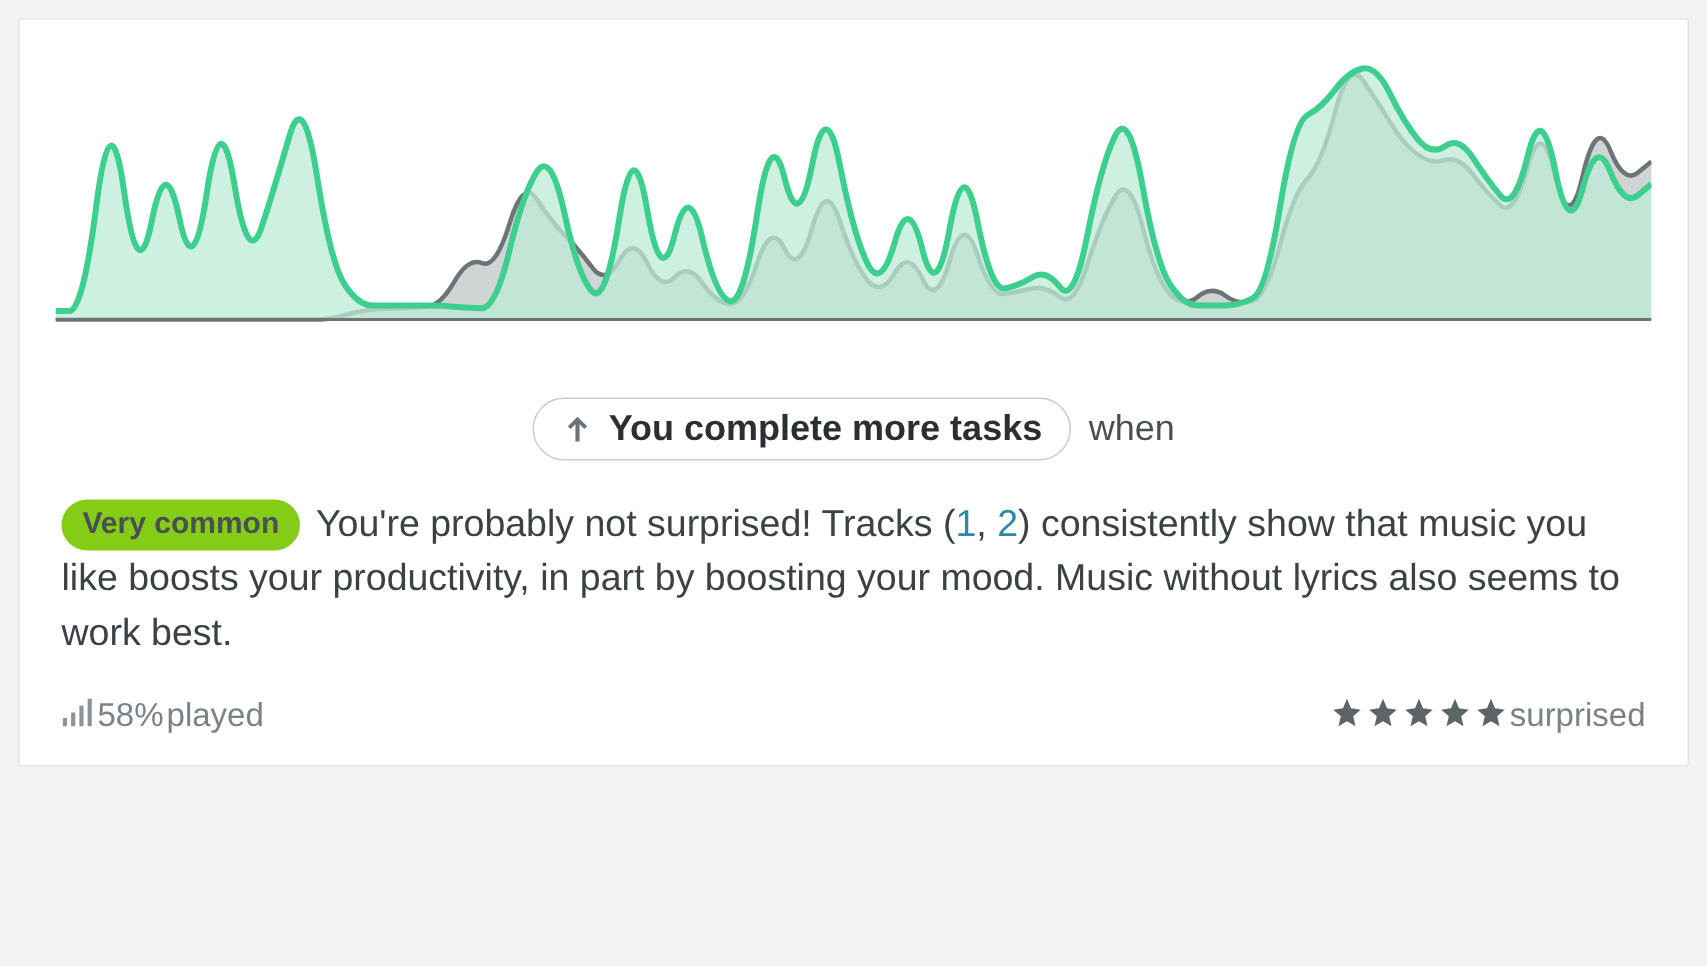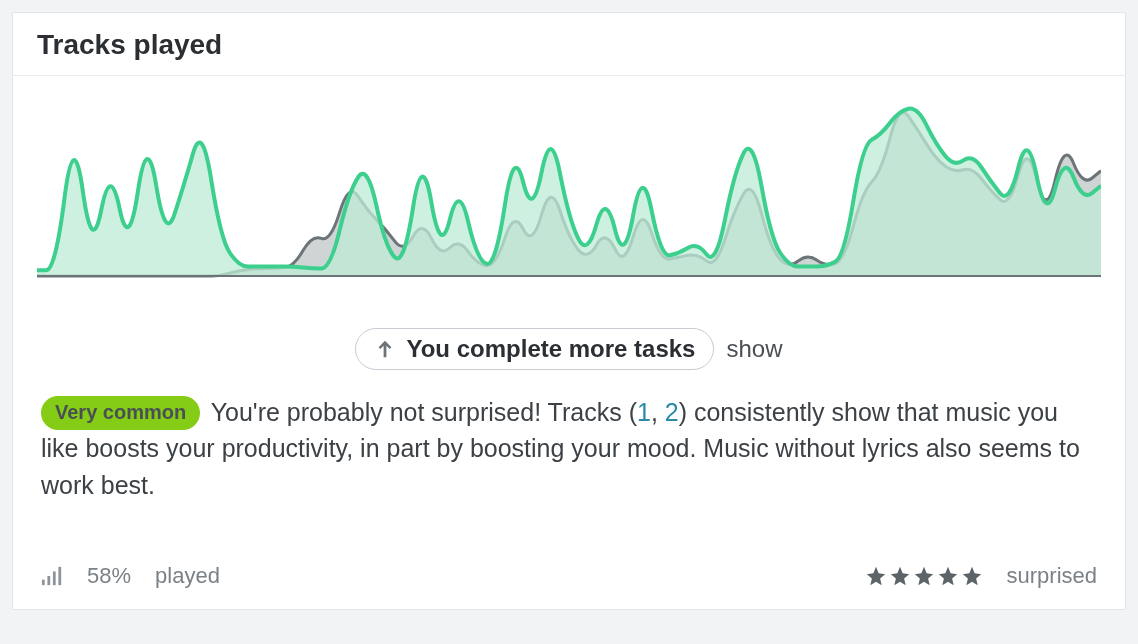--- a/index.html
+++ b/index.html
@@ -83,55 +83,50 @@
   .footer {
     display: flex;
     justify-content: space-between;
     align-items: center;
     padding: 14px 28px 20px 28px;
     font-size: 22px;
     color: #7a8187;
   }
   .footer .fgroup {
     display: inline-flex;
-    align-items: center;
-    gap: 24px;
-    margin-top: 36px;
+    gap: 2px;
   }
   .ficon { width: 22px; height: 22px; color: #8c9399; }
   .stars { display: inline-flex; gap: 2px; }
   .star { width: 22px; height: 22px; color: #5d6468; }
 </style>
 </head>
 <body>
 
 <div class="card">
 
-  <div class="card-header">
-    <h2 class="card-title">Tracks played</h2>
-  </div>
 
   <div class="chart-wrap">
     <svg id="chart-svg" viewBox="0 0 1064 220" preserveAspectRatio="none">
         <path d="M0,200 Q0,200 9.172413793103448,200 Q18.344827586206897,200 27.517241379310345,200 Q36.689655172413794,200 45.86206896551724,200 Q55.03448275862069,200 64.20689655172414,200 Q73.37931034482759,200 82.55172413793105,200 Q91.72413793103449,200 100.89655172413794,200 Q110.06896551724138,200 119.24137931034483,200 Q128.41379310344828,200 137.58620689655174,200 Q146.75862068965517,200 155.9310344827586,200 Q165.10344827586206,200 174.27586206896552,200 Q183.44827586206898,200 192.6206896551724,197.18 Q201.79310344827584,194.36 210.9655172413793,193.42000000000002 Q220.13793103448276,192.48 229.31034482758622,192.48 Q238.48275862068965,192.48 247.6551724137931,191.54 Q256.82758620689657,190.6 266,174.62 Q275.1724137931035,158.64 284.3448275862069,162.39999999999998 Q293.51724137931035,166.16 302.6896551724138,136.07999999999998 Q311.8620689655172,106 321.0344827586207,120.1 Q330.2068965517241,134.2 339.37931034482756,143.6 Q348.55172413793105,153 357.72413793103453,165.22 Q366.89655172413796,177.44 376.0689655172414,160.51999999999998 Q385.2413793103448,143.6 394.41379310344826,162.39999999999998 Q403.5862068965517,181.2 412.7586206896552,171.8 Q421.93103448275866,162.4 431.1034482758621,175.56 Q440.2758620689655,188.72 449.44827586206895,189.66 Q458.6206896551724,190.6 467.7931034482758,162.39999999999998 Q476.9655172413793,134.2 486.1379310344828,153 Q495.3103448275862,171.8 504.48275862068965,138.9 Q513.6551724137931,106 522.8275862068965,134.2 Q532,162.4 541.1724137931035,173.68 Q550.344827586207,184.96 559.5172413793103,168.98000000000002 Q568.6896551724137,153 577.8620689655172,172.74 Q587.0344827586207,192.48 596.2068965517242,160.51999999999998 Q605.3793103448276,128.56 614.5517241379309,156.76 Q623.7241379310344,184.96 632.8965517241379,183.07999999999998 Q642.0689655172414,181.2 651.2413793103449,179.32 Q660.4137931034483,177.44 669.5862068965517,184.95999999999998 Q678.7586206896552,192.48 687.9310344827586,163.33999999999997 Q697.1034482758621,134.2 706.2758620689656,118.22 Q715.448275862069,102.24 724.6206896551724,137.96 Q733.7931034482759,173.68 742.9655172413793,183.07999999999998 Q752.1379310344827,192.48 761.3103448275862,184.95999999999998 Q770.4827586206897,177.44 779.6551724137931,184.01999999999998 Q788.8275862068966,190.6 798,187.78 Q807.1724137931034,184.96 816.3448275862069,150.18 Q825.5172413793103,115.39999999999999 834.6896551724138,106 Q843.8620689655173,96.6 853.0344827586207,61.81999999999999 Q862.2068965517241,27.039999999999992 871.3793103448276,40.19999999999999 Q880.551724137931,53.359999999999985 889.7241379310344,68.39999999999999 Q898.8965517241379,83.44 908.0689655172414,90.02 Q917.2413793103448,96.6 926.4137931034483,93.78 Q935.5862068965517,90.96000000000001 944.7586206896551,103.18 Q953.9310344827586,115.39999999999999 963.1034482758621,123.85999999999999 Q972.2758620689656,132.32 981.4482758620691,98.48 Q990.6206896551724,64.64000000000001 999.7931034482758,104.12 Q1008.9655172413793,143.6 1018.1379310344828,104.12 Q1027.3103448275863,64.64000000000001 1036.4827586206898,87.20000000000002 Q1045.655172413793,109.76 1054.8275862068965,102.24 L1064,94.71999999999998 L1064,200 L0,200 Z" fill="#c7ccce" fill-opacity="0.85"></path>
         <path d="M0,200 Q0,200 9.172413793103448,200 Q18.344827586206897,200 27.517241379310345,200 Q36.689655172413794,200 45.86206896551724,200 Q55.03448275862069,200 64.20689655172414,200 Q73.37931034482759,200 82.55172413793105,200 Q91.72413793103449,200 100.89655172413794,200 Q110.06896551724138,200 119.24137931034483,200 Q128.41379310344828,200 137.58620689655174,200 Q146.75862068965517,200 155.9310344827586,200 Q165.10344827586206,200 174.27586206896552,200 Q183.44827586206898,200 192.6206896551724,197.18 Q201.79310344827584,194.36 210.9655172413793,193.42000000000002 Q220.13793103448276,192.48 229.31034482758622,192.48 Q238.48275862068965,192.48 247.6551724137931,191.54 Q256.82758620689657,190.6 266,174.62 Q275.1724137931035,158.64 284.3448275862069,162.39999999999998 Q293.51724137931035,166.16 302.6896551724138,136.07999999999998 Q311.8620689655172,106 321.0344827586207,120.1 Q330.2068965517241,134.2 339.37931034482756,143.6 Q348.55172413793105,153 357.72413793103453,165.22 Q366.89655172413796,177.44 376.0689655172414,160.51999999999998 Q385.2413793103448,143.6 394.41379310344826,162.39999999999998 Q403.5862068965517,181.2 412.7586206896552,171.8 Q421.93103448275866,162.4 431.1034482758621,175.56 Q440.2758620689655,188.72 449.44827586206895,189.66 Q458.6206896551724,190.6 467.7931034482758,162.39999999999998 Q476.9655172413793,134.2 486.1379310344828,153 Q495.3103448275862,171.8 504.48275862068965,138.9 Q513.6551724137931,106 522.8275862068965,134.2 Q532,162.4 541.1724137931035,173.68 Q550.344827586207,184.96 559.5172413793103,168.98000000000002 Q568.6896551724137,153 577.8620689655172,172.74 Q587.0344827586207,192.48 596.2068965517242,160.51999999999998 Q605.3793103448276,128.56 614.5517241379309,156.76 Q623.7241379310344,184.96 632.8965517241379,183.07999999999998 Q642.0689655172414,181.2 651.2413793103449,179.32 Q660.4137931034483,177.44 669.5862068965517,184.95999999999998 Q678.7586206896552,192.48 687.9310344827586,163.33999999999997 Q697.1034482758621,134.2 706.2758620689656,118.22 Q715.448275862069,102.24 724.6206896551724,137.96 Q733.7931034482759,173.68 742.9655172413793,183.07999999999998 Q752.1379310344827,192.48 761.3103448275862,184.95999999999998 Q770.4827586206897,177.44 779.6551724137931,184.01999999999998 Q788.8275862068966,190.6 798,187.78 Q807.1724137931034,184.96 816.3448275862069,150.18 Q825.5172413793103,115.39999999999999 834.6896551724138,106 Q843.8620689655173,96.6 853.0344827586207,61.81999999999999 Q862.2068965517241,27.039999999999992 871.3793103448276,40.19999999999999 Q880.551724137931,53.359999999999985 889.7241379310344,68.39999999999999 Q898.8965517241379,83.44 908.0689655172414,90.02 Q917.2413793103448,96.6 926.4137931034483,93.78 Q935.5862068965517,90.96000000000001 944.7586206896551,103.18 Q953.9310344827586,115.39999999999999 963.1034482758621,123.85999999999999 Q972.2758620689656,132.32 981.4482758620691,98.48 Q990.6206896551724,64.64000000000001 999.7931034482758,104.12 Q1008.9655172413793,143.6 1018.1379310344828,104.12 Q1027.3103448275863,64.64000000000001 1036.4827586206898,87.20000000000002 Q1045.655172413793,109.76 1054.8275862068965,102.24 L1064,94.71999999999998" fill="none" stroke="#6d7478" stroke-width="3" stroke-linejoin="round"></path>
         <path d="M0,194.36 Q0,194.36 9.172413793103448,194.36 Q18.344827586206897,194.36 27.517241379310345,121.98 Q36.689655172413794,49.599999999999994 45.86206896551724,115.39999999999999 Q55.03448275862069,181.2 64.20689655172414,134.2 Q73.37931034482759,87.2 82.55172413793105,132.32 Q91.72413793103449,177.44 100.89655172413794,115.39999999999999 Q110.06896551724138,53.359999999999985 119.24137931034483,109.75999999999999 Q128.41379310344828,166.16 137.58620689655174,137.96 Q146.75862068965517,109.76 155.9310344827586,77.80000000000001 Q165.10344827586206,45.84 174.27586206896552,104.12 Q183.44827586206898,162.4 192.6206896551724,176.5 Q201.79310344827584,190.6 210.9655172413793,190.6 Q220.13793103448276,190.6 229.31034482758622,190.6 Q238.48275862068965,190.6 247.6551724137931,190.6 Q256.82758620689657,190.6 266,191.54 Q275.1724137931035,192.48 284.3448275862069,192.48 Q293.51724137931035,192.48 302.6896551724138,153.94 Q311.8620689655172,115.39999999999999 321.0344827586207,101.3 Q330.2068965517241,87.2 339.37931034482756,129.5 Q348.55172413793105,171.8 357.72413793103453,181.2 Q366.89655172413796,190.6 376.0689655172414,131.38 Q385.2413793103448,72.16 394.41379310344826,126.67999999999999 Q403.5862068965517,181.2 412.7586206896552,143.6 Q421.93103448275866,106 431.1034482758621,145.48000000000002 Q440.2758620689655,184.96 449.44827586206895,187.78 Q458.6206896551724,190.6 467.7931034482758,129.5 Q476.9655172413793,68.4 486.1379310344828,106 Q495.3103448275862,143.6 504.48275862068965,96.6 Q513.6551724137931,49.599999999999994 522.8275862068965,96.6 Q532,143.6 541.1724137931035,162.39999999999998 Q550.344827586207,181.2 559.5172413793103,148.29999999999998 Q568.6896551724137,115.39999999999999 577.8620689655172,153 Q587.0344827586207,190.6 596.2068965517242,138.9 Q605.3793103448276,87.2 614.5517241379309,134.2 Q623.7241379310344,181.2 632.8965517241379,179.32 Q642.0689655172414,177.44 651.2413793103449,171.8 Q660.4137931034483,166.16 669.5862068965517,178.38 Q678.7586206896552,190.6 687.9310344827586,143.6 Q697.1034482758621,96.6 706.2758620689656,77.8 Q715.448275862069,59 724.6206896551724,110.7 Q733.7931034482759,162.4 742.9655172413793,176.5 Q752.1379310344827,190.6 761.3103448275862,190.6 Q770.4827586206897,190.6 779.6551724137931,190.6 Q788.8275862068966,190.6 798,185.89999999999998 Q807.1724137931034,181.2 816.3448275862069,124.8 Q825.5172413793103,68.4 834.6896551724138,63.7 Q843.8620689655173,59 853.0344827586207,46.78 Q862.2068965517241,34.56 871.3793103448276,32.67999999999999 Q880.551724137931,30.799999999999983 889.7241379310344,49.599999999999994 Q898.8965517241379,68.4 908.0689655172414,79.68 Q917.2413793103448,90.96000000000001 926.4137931034483,84.38 Q935.5862068965517,77.8 944.7586206896551,91.9 Q953.9310344827586,106 963.1034482758621,117.28 Q972.2758620689656,128.56 981.4482758620691,90.96 Q990.6206896551724,53.359999999999985 999.7931034482758,100.35999999999999 Q1008.9655172413793,147.35999999999999 1018.1379310344828,112.57999999999998 Q1027.3103448275863,77.8 1036.4827586206898,101.3 Q1045.655172413793,124.8 1054.8275862068965,117.28 L1064,109.76 L1064,200 L0,200 Z" fill="#bdebd6" fill-opacity="0.75"></path>
         <path d="M0,194.36 Q0,194.36 9.172413793103448,194.36 Q18.344827586206897,194.36 27.517241379310345,121.98 Q36.689655172413794,49.599999999999994 45.86206896551724,115.39999999999999 Q55.03448275862069,181.2 64.20689655172414,134.2 Q73.37931034482759,87.2 82.55172413793105,132.32 Q91.72413793103449,177.44 100.89655172413794,115.39999999999999 Q110.06896551724138,53.359999999999985 119.24137931034483,109.75999999999999 Q128.41379310344828,166.16 137.58620689655174,137.96 Q146.75862068965517,109.76 155.9310344827586,77.80000000000001 Q165.10344827586206,45.84 174.27586206896552,104.12 Q183.44827586206898,162.4 192.6206896551724,176.5 Q201.79310344827584,190.6 210.9655172413793,190.6 Q220.13793103448276,190.6 229.31034482758622,190.6 Q238.48275862068965,190.6 247.6551724137931,190.6 Q256.82758620689657,190.6 266,191.54 Q275.1724137931035,192.48 284.3448275862069,192.48 Q293.51724137931035,192.48 302.6896551724138,153.94 Q311.8620689655172,115.39999999999999 321.0344827586207,101.3 Q330.2068965517241,87.2 339.37931034482756,129.5 Q348.55172413793105,171.8 357.72413793103453,181.2 Q366.89655172413796,190.6 376.0689655172414,131.38 Q385.2413793103448,72.16 394.41379310344826,126.67999999999999 Q403.5862068965517,181.2 412.7586206896552,143.6 Q421.93103448275866,106 431.1034482758621,145.48000000000002 Q440.2758620689655,184.96 449.44827586206895,187.78 Q458.6206896551724,190.6 467.7931034482758,129.5 Q476.9655172413793,68.4 486.1379310344828,106 Q495.3103448275862,143.6 504.48275862068965,96.6 Q513.6551724137931,49.599999999999994 522.8275862068965,96.6 Q532,143.6 541.1724137931035,162.39999999999998 Q550.344827586207,181.2 559.5172413793103,148.29999999999998 Q568.6896551724137,115.39999999999999 577.8620689655172,153 Q587.0344827586207,190.6 596.2068965517242,138.9 Q605.3793103448276,87.2 614.5517241379309,134.2 Q623.7241379310344,181.2 632.8965517241379,179.32 Q642.0689655172414,177.44 651.2413793103449,171.8 Q660.4137931034483,166.16 669.5862068965517,178.38 Q678.7586206896552,190.6 687.9310344827586,143.6 Q697.1034482758621,96.6 706.2758620689656,77.8 Q715.448275862069,59 724.6206896551724,110.7 Q733.7931034482759,162.4 742.9655172413793,176.5 Q752.1379310344827,190.6 761.3103448275862,190.6 Q770.4827586206897,190.6 779.6551724137931,190.6 Q788.8275862068966,190.6 798,185.89999999999998 Q807.1724137931034,181.2 816.3448275862069,124.8 Q825.5172413793103,68.4 834.6896551724138,63.7 Q843.8620689655173,59 853.0344827586207,46.78 Q862.2068965517241,34.56 871.3793103448276,32.67999999999999 Q880.551724137931,30.799999999999983 889.7241379310344,49.599999999999994 Q898.8965517241379,68.4 908.0689655172414,79.68 Q917.2413793103448,90.96000000000001 926.4137931034483,84.38 Q935.5862068965517,77.8 944.7586206896551,91.9 Q953.9310344827586,106 963.1034482758621,117.28 Q972.2758620689656,128.56 981.4482758620691,90.96 Q990.6206896551724,53.359999999999985 999.7931034482758,100.35999999999999 Q1008.9655172413793,147.35999999999999 1018.1379310344828,112.57999999999998 Q1027.3103448275863,77.8 1036.4827586206898,101.3 Q1045.655172413793,124.8 1054.8275862068965,117.28 L1064,109.76" fill="none" stroke="#3ccf8e" stroke-width="4" stroke-linejoin="round"></path>
         <line x1="0" x2="1064" y1="200" y2="200" stroke="#6d7478" stroke-width="2"></line>
       </svg>
   </div>
 
   <div class="insight-row">
     <span class="pill">
       <svg class="arrow-icon gray" viewBox="0 0 24 24">
         <path fill="currentColor" d="M12 3l7 7-2 2-3.5-3.5V21h-3V8.5L7 12 5 10z"></path>
       </svg>
       <span>You complete more tasks</span>
     </span>
-    <span class="conn-word">show</span>
+    <span class="conn-word">when</span>
   </div>
 
   <div class="desc">
     <span class="badge">Very common</span>
     <span>You're probably not surprised! Tracks (</span><a href="#" class="ref-link">1</a><span>, </span><a href="#" class="ref-link">2</a><span>) consistently show that music you like boosts your productivity, in part by boosting your mood. Music without lyrics also seems to work best.</span>
   </div>
 
   <div class="footer">
     <span class="fgroup">
       <svg class="ficon" viewBox="0 0 24 24">

